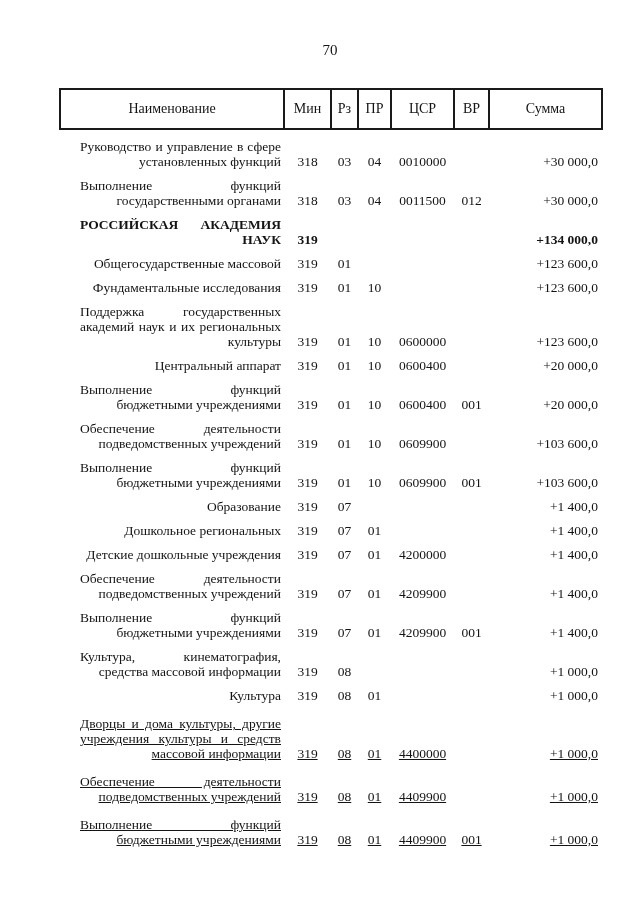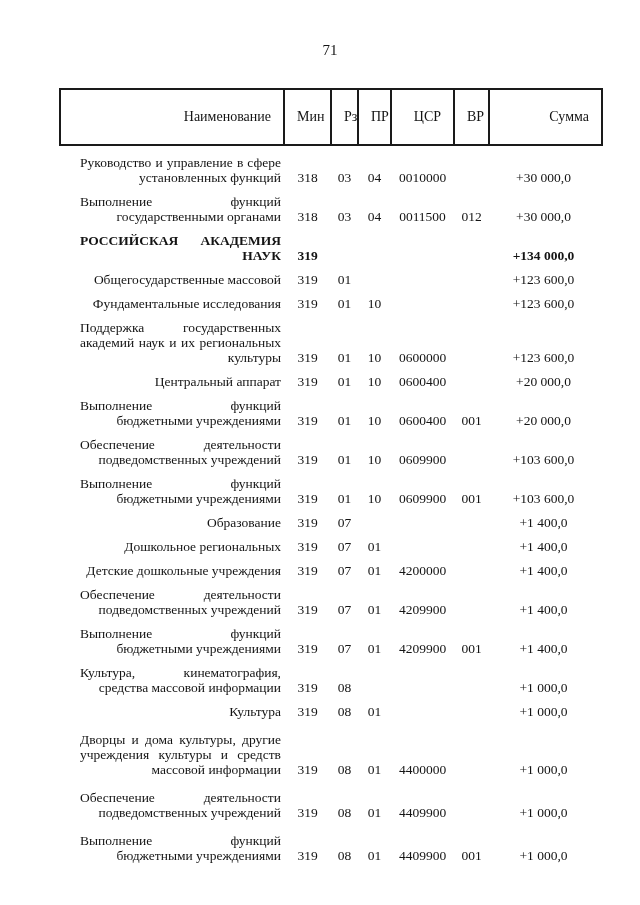--- a/index.html
+++ b/index.html
@@ -29,59 +29,59 @@
     top: 88px;
     width: 542px;
     border-collapse: collapse;
     table-layout: fixed;
   }
   thead th {
     border: 2px solid #1a1a1a;
     font-weight: normal;
     font-size: 14px;
     height: 30px;
-    text-align: right;
+    text-align: center;
     vertical-align: middle;
-    padding: 12px;
+    padding: 4px;
     background: #ffffff;
   }
   tbody td {
     vertical-align: bottom;
     padding: 9px 0 0 0;
     font-size: 13.5px;
     line-height: 15px;
     text-align: center;
     overflow: hidden;
     white-space: nowrap;
   }
-  tr.loose td { padding-top: 13px; }
+  tr.loose td { padding-top: 13px; text-decoration: underline; }
   td.name {
     text-align: left;
     padding-left: 4px;
     padding-right: 3px;
     white-space: normal;
   }
   td.sum {
-    text-align: center;
+    text-align: right;
     padding-right: 4px;
   }
   td.name .jline {
     text-align: justify;
     text-align-last: justify;
     margin-left: 16px;
   }
   td.name .lline {
     text-align: right;
   }
   tr.bold td { font-weight: bold; }
 </style>
 </head>
 <body>
 
-<div class="page-number">71</div>
+<div class="page-number">70</div>
 
 <table class="budget">
   <colgroup>
     <col style="width:224px">
     <col style="width:47px">
     <col style="width:27px">
     <col style="width:33px">
     <col style="width:63px">
     <col style="width:35px">
     <col style="width:113px">

